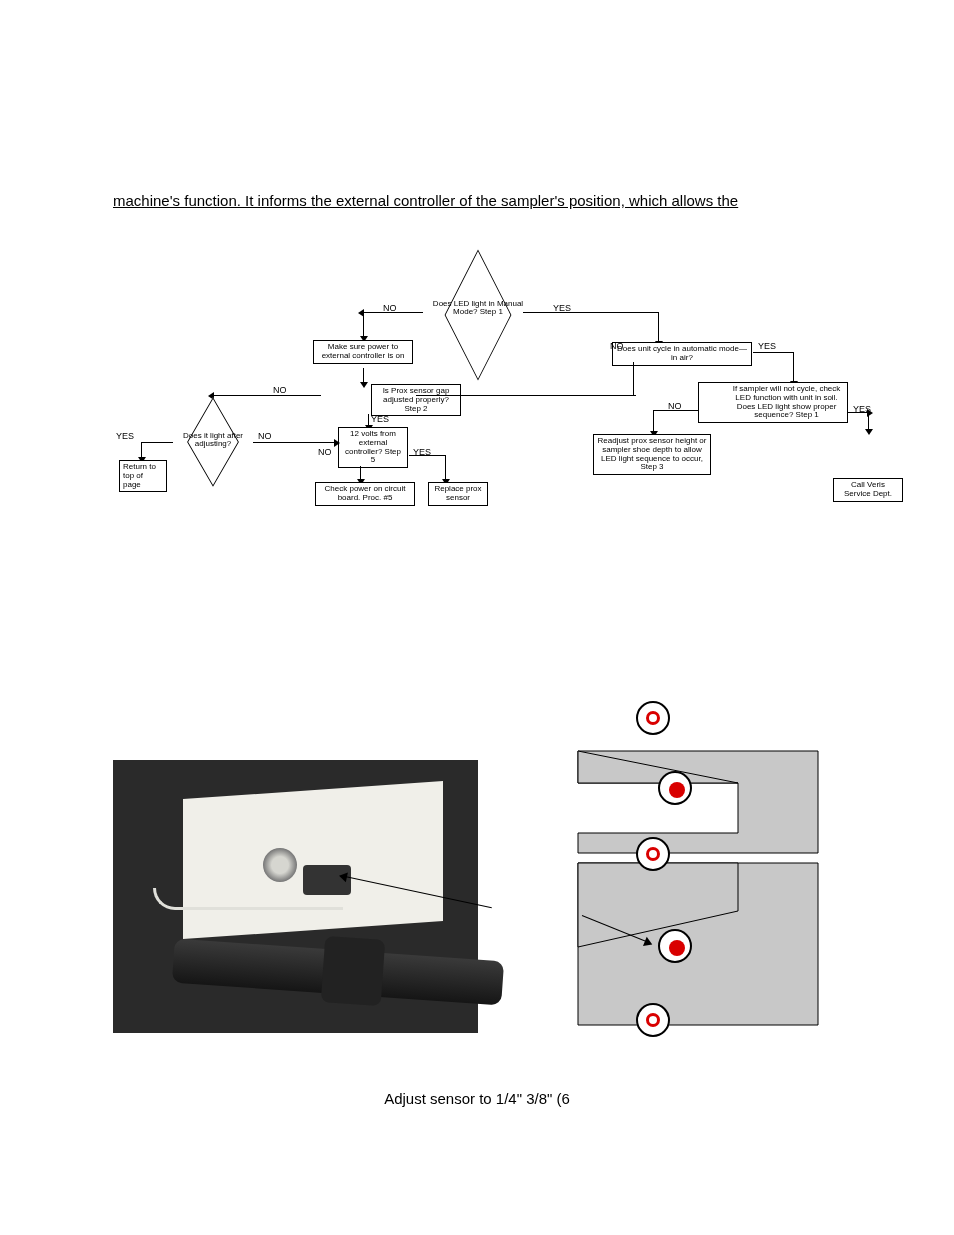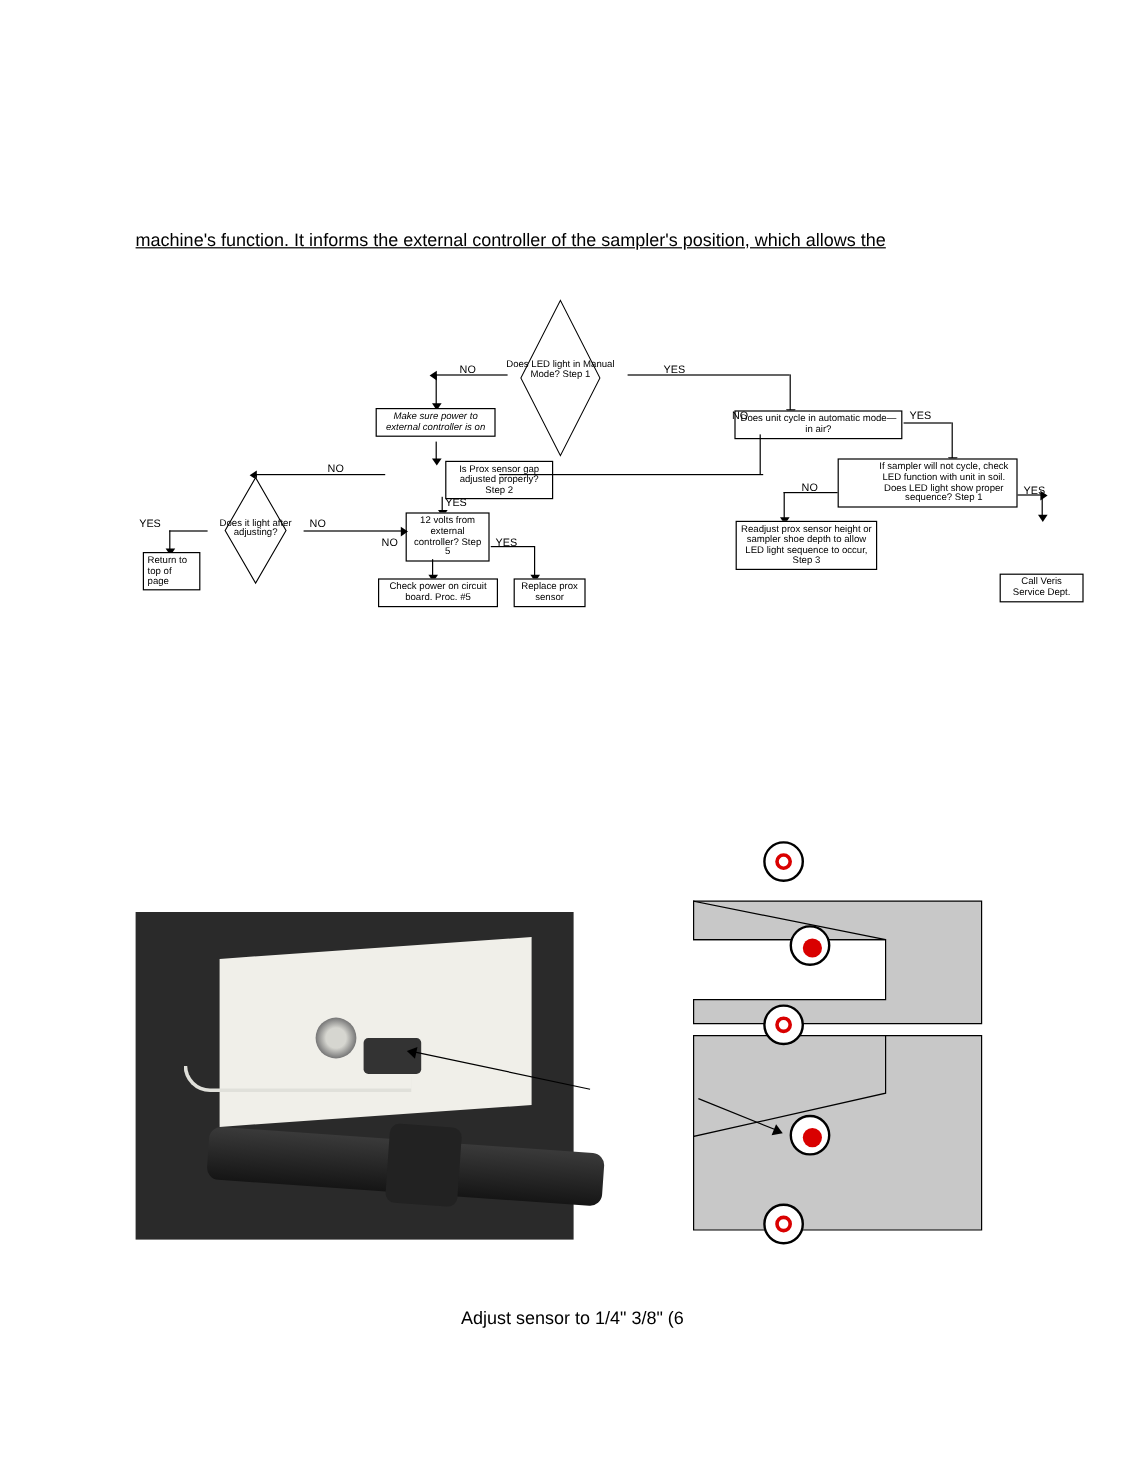--- a/index.html
+++ b/index.html
@@ -48,32 +48,32 @@
   .dptr { position:absolute; width:70px; height:1px; background:#000; transform:rotate(22deg); transform-origin:left center; }
   .dptr::after{ content:""; position:absolute; right:-6px; top:-4px; border-left:8px solid #000; border-top:5px solid transparent; border-bottom:5px solid transparent; }
 </style>
 </head>
 <body>
 <div class="page">
 
 <div id="l1" class="line">machine's function.  It informs the external controller of the sampler's position, which allows the</div>
 
 <div class="flow">
-  <div class="diamond" style="left:304px;top:0;">
+  <div class="diamond" style="left:315px;top:0;">
     <div class="shape"></div>
         <div class="txt">Does LED light in Manual Mode? Step 1</div>
   </div>
   <span class="lbl" style="left:270px;top:14px;">NO</span>
   <div class="arrow ah-l" style="left:250px;top:22px;width:60px;height:1px;"></div>
   <div class="arrow ah-d" style="left:250px;top:22px;width:1px;height:25px;"></div>
   <span class="lbl" style="left:440px;top:14px;">YES</span>
   <div class="arrow" style="left:410px;top:22px;width:135px;height:1px;"></div>
   <div class="arrow ah-d" style="left:545px;top:22px;width:1px;height:30px;"></div>
 
-  <div class="box" style="left:200px;top:50px;width:100px;font-style:italic;">Make sure power to external controller is on</div>
+  <div class="box" style="left:200px;top:50px;width:100px;">Make sure power to external controller is on</div>
   <div class="arrow ah-d" style="left:250px;top:78px;width:1px;height:15px;"></div>
 
   <div class="box" style="left:499px;top:52px;width:140px;">Does unit cycle in automatic mode—in air?</div>
   <span class="lbl" style="left:497px;top:52px;">NO</span>
   <span class="lbl" style="left:645px;top:52px;">YES</span>
   <div class="arrow" style="left:640px;top:62px;width:40px;height:1px;"></div>
   <div class="arrow ah-d" style="left:680px;top:62px;width:1px;height:30px;"></div>
 
   <div class="box" style="left:210px;top:94px;width:90px;margin-left:48px;">Is Prox sensor gap adjusted properly? Step 2</div>
   <div class="arrow" style="left:303px;top:105px;width:220px;height:1px;"></div>
@@ -95,21 +95,21 @@
   <div class="box" style="left:225px;top:137px;width:70px;">12 volts from external controller? Step 5</div>
   <span class="lbl" style="left:205px;top:158px;">NO</span>
   <span class="lbl" style="left:300px;top:158px;">YES</span>
   <div class="arrow ah-d" style="left:247px;top:176px;width:1px;height:14px;"></div>
   <div class="arrow" style="left:296px;top:165px;width:36px;height:1px;"></div>
   <div class="arrow ah-d" style="left:332px;top:165px;width:1px;height:25px;"></div>
 
   <div class="box" style="left:202px;top:192px;width:100px;">Check power on circuit board. Proc. #5</div>
   <div class="box" style="left:315px;top:192px;width:60px;">Replace prox sensor</div>
 
-  <div class="box" style="left:480px;top:144px;width:118px;margin-left:20px;">Readjust prox sensor height or sampler shoe depth to allow LED light sequence to occur, Step 3</div>
+  <div class="box" style="left:480px;top:144px;width:118px;">Readjust prox sensor height or sampler shoe depth to allow LED light sequence to occur, Step 3</div>
   <div class="box" style="left:720px;top:142px;width:70px;margin-top:46px;">Call Veris Service Dept.</div>
 
   <div class="diamond small" style="left:60px;top:134px;">
     <div class="shape"></div>
         <div class="txt">Does it light after adjusting?</div>
   </div>
   <span class="lbl" style="left:145px;top:142px;">NO</span>
   <div class="arrow ah-r" style="left:140px;top:152px;width:82px;height:1px;"></div>
   <span class="lbl" style="left:3px;top:142px;">YES</span>
   <div class="arrow" style="left:28px;top:152px;width:32px;height:1px;"></div>

